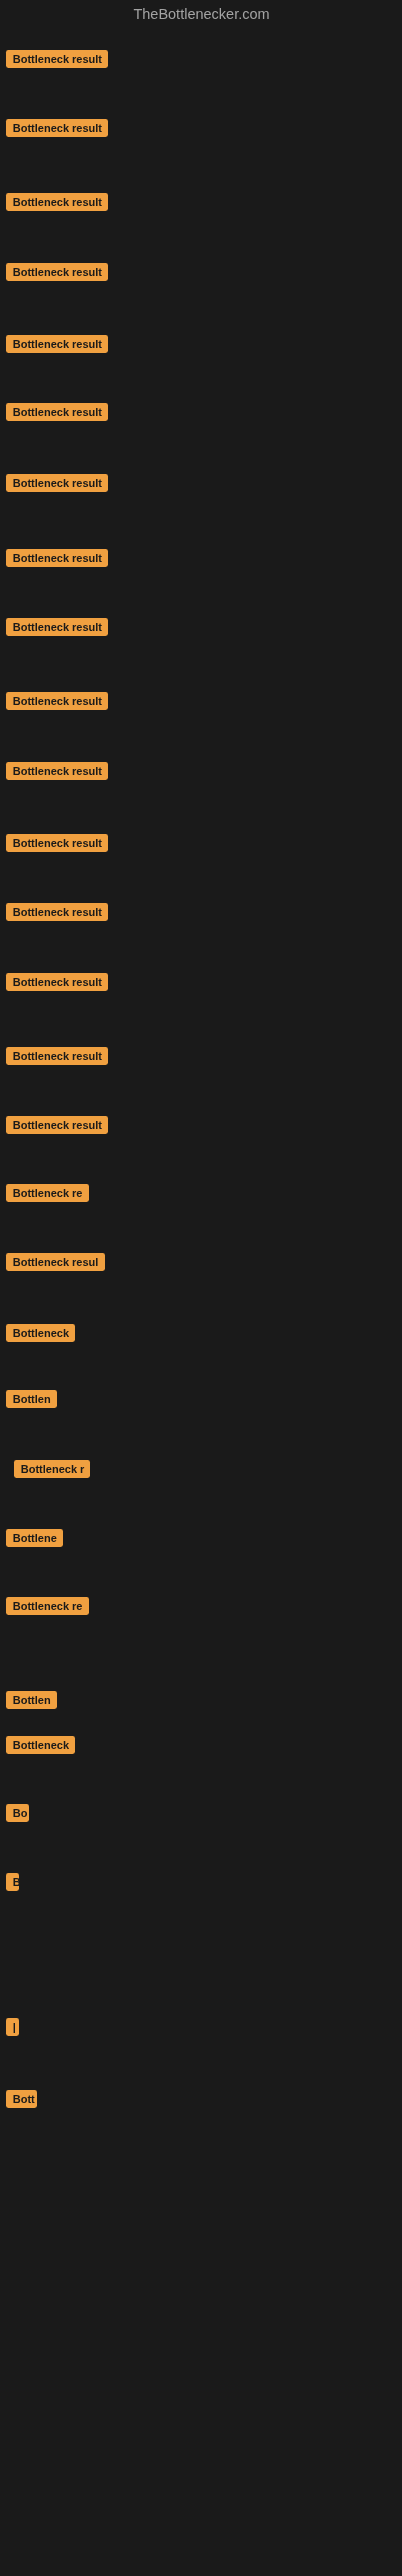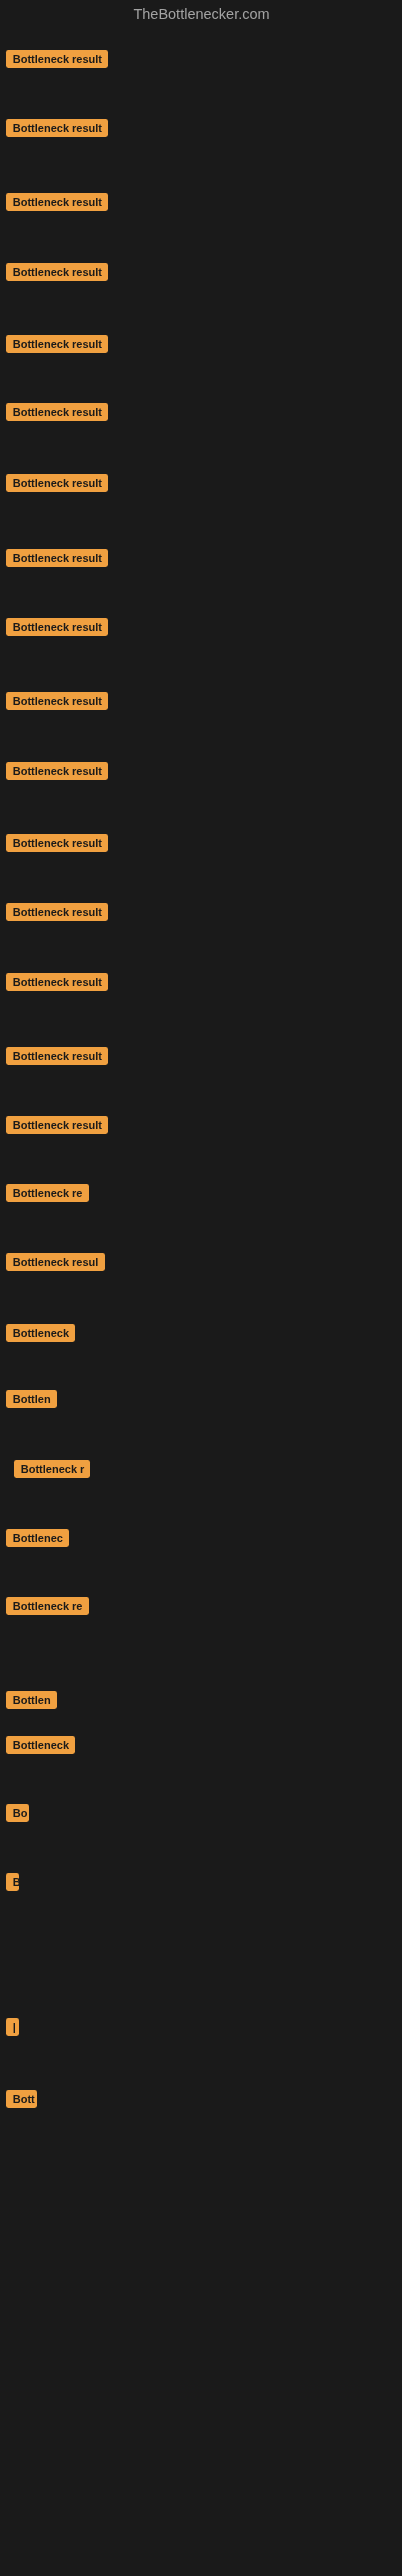--- a/index.html
+++ b/index.html
@@ -63,21 +63,21 @@
     <div class="row" style="position: absolute; top: 829px; left: 0px; width: 100%;"><span class="bottleneck-badge" style="max-width: 113px;">Bottleneck result</span></div>
     <div class="row" style="position: absolute; top: 898px; left: 0px; width: 100%;"><span class="bottleneck-badge" style="max-width: 113px;">Bottleneck result</span></div>
     <div class="row" style="position: absolute; top: 968px; left: 0px; width: 100%;"><span class="bottleneck-badge" style="max-width: 113px;">Bottleneck result</span></div>
     <div class="row" style="position: absolute; top: 1042px; left: 0px; width: 100%;"><span class="bottleneck-badge" style="max-width: 113px;">Bottleneck result</span></div>
     <div class="row" style="position: absolute; top: 1111px; left: 0px; width: 100%;"><span class="bottleneck-badge" style="max-width: 113px;">Bottleneck result</span></div>
     <div class="row" style="position: absolute; top: 1179px; left: 0px; width: 100%;"><span class="bottleneck-badge" style="max-width: 89px;">Bottleneck re</span></div>
     <div class="row" style="position: absolute; top: 1248px; left: 0px; width: 100%;"><span class="bottleneck-badge" style="max-width: 101px;">Bottleneck resul</span></div>
     <div class="row" style="position: absolute; top: 1319px; left: 0px; width: 100%;"><span class="bottleneck-badge" style="max-width: 72px;">Bottleneck</span></div>
     <div class="row" style="position: absolute; top: 1385px; left: 0px; width: 100%;"><span class="bottleneck-badge" style="max-width: 60px;">Bottlen</span></div>
     <div class="row" style="position: absolute; top: 1455px; left: 8px; width: 100%;"><span class="bottleneck-badge" style="max-width: 76px;">Bottleneck r</span></div>
-    <div class="row" style="position: absolute; top: 1524px; left: 0px; width: 100%;"><span class="bottleneck-badge" style="max-width: 64px;">Bottlenec</span></div>
+    <div class="row" style="position: absolute; top: 1524px; left: 0px; width: 100%;"><span class="bottleneck-badge" style="max-width: 64px;">Bottlene</span></div>
     <div class="row" style="position: absolute; top: 1592px; left: 0px; width: 100%;"><span class="bottleneck-badge" style="max-width: 89px;">Bottleneck re</span></div>
     <div class="row" style="position: absolute; top: 1662px; left: 0px; width: 100%;"><span class="bottleneck-badge" style="max-width: 55px; margin-top: 24px;">Bottlen</span></div>
     <div class="row" style="position: absolute; top: 1731px; left: 0px; width: 100%;"><span class="bottleneck-badge" style="max-width: 72px;">Bottleneck</span></div>
     <div class="row" style="position: absolute; top: 1799px; left: 0px; width: 100%;"><span class="bottleneck-badge" style="max-width: 22.5px;">Bo</span></div>
     <div class="row" style="position: absolute; top: 1868px; left: 0px; width: 100%;"><span class="bottleneck-badge" style="max-width: 13px;">B</span></div>
     <div class="row" style="position: absolute; top: 1940px; left: 0px; width: 100%;"></div>
     <div class="row" style="position: absolute; top: 2013px; left: 0px; width: 100%;"><span class="bottleneck-badge" style="max-width: 3.2px;">|</span></div>
     <div class="row" style="position: absolute; top: 2085px; left: 0px; width: 100%;"><span class="bottleneck-badge" style="max-width: 31px; text-align: right;">Bott</span></div>
   </div>
 

